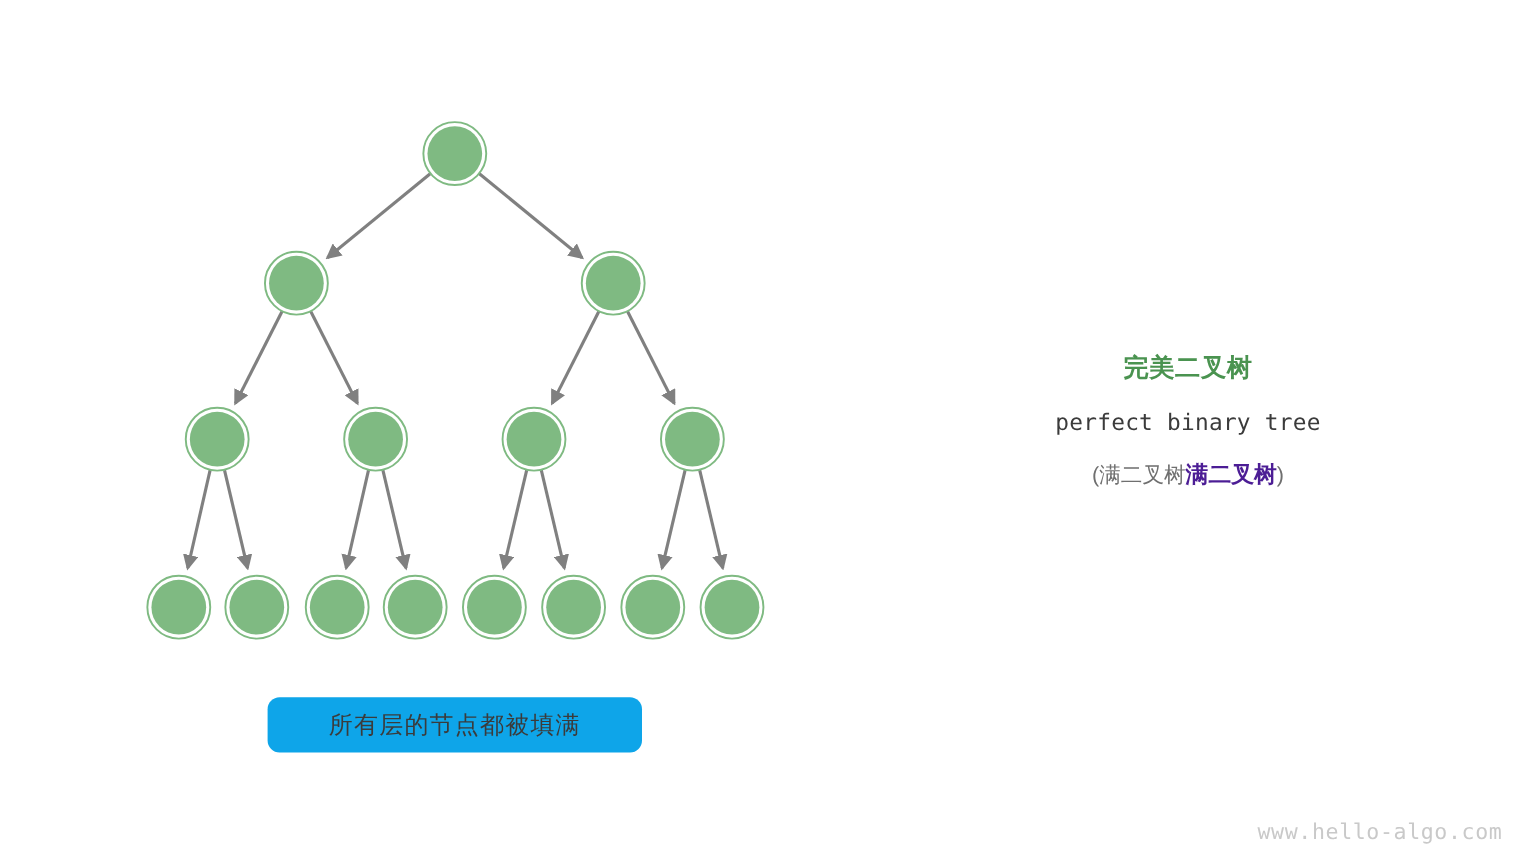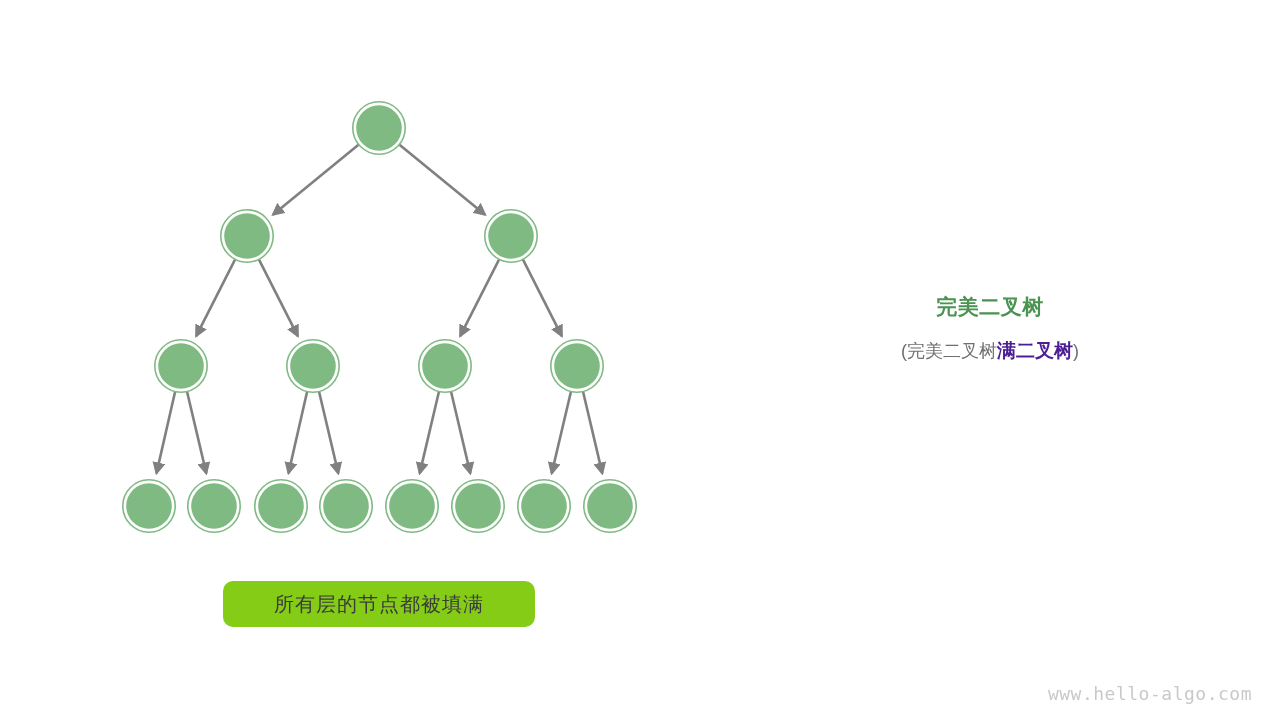--- a/index.html
+++ b/index.html
@@ -60,21 +60,21 @@
     font-size: 19px;
   }
 
   
   .pill-label {
     position: absolute;
     left: 223px;
     top: 581px;
     width: 312px;
     height: 46px;
-    background: #84cc16;
+    background: #0ea5e9;
     border-radius: 10px;
     display: flex;
     align-items: center;
     justify-content: center;
     font-family: "Liberation Sans", sans-serif;
     font-size: 20px;
     color: #3b3b3b;
     letter-spacing: 1px;
   }
 
@@ -173,20 +173,21 @@
       </g>
       <g>
         <circle cx="610" cy="506" r="26.2" fill="none" stroke="#7fba82" stroke-width="1.6"></circle>
         <circle cx="610" cy="506" r="22.8" fill="#7fba82"></circle>
       </g>
     </g>
 </svg>
 
 <div class="caption-block">
   <div class="caption-title">完美二叉树</div>
-  <div class="caption-alt"><span>(完美二叉树</span><span class="hl">满二叉树</span><span>)</span></div>
+  <div class="caption-sub">perfect binary tree</div>
+  <div class="caption-alt"><span>(满二叉树</span><span class="hl">满二叉树</span><span>)</span></div>
 </div>
 
 <div class="pill-label">
   <span>所有层的节点都被填满</span>
 </div>
 
 <div class="watermark">www.hello-algo.com</div>
 
 </body></html>

